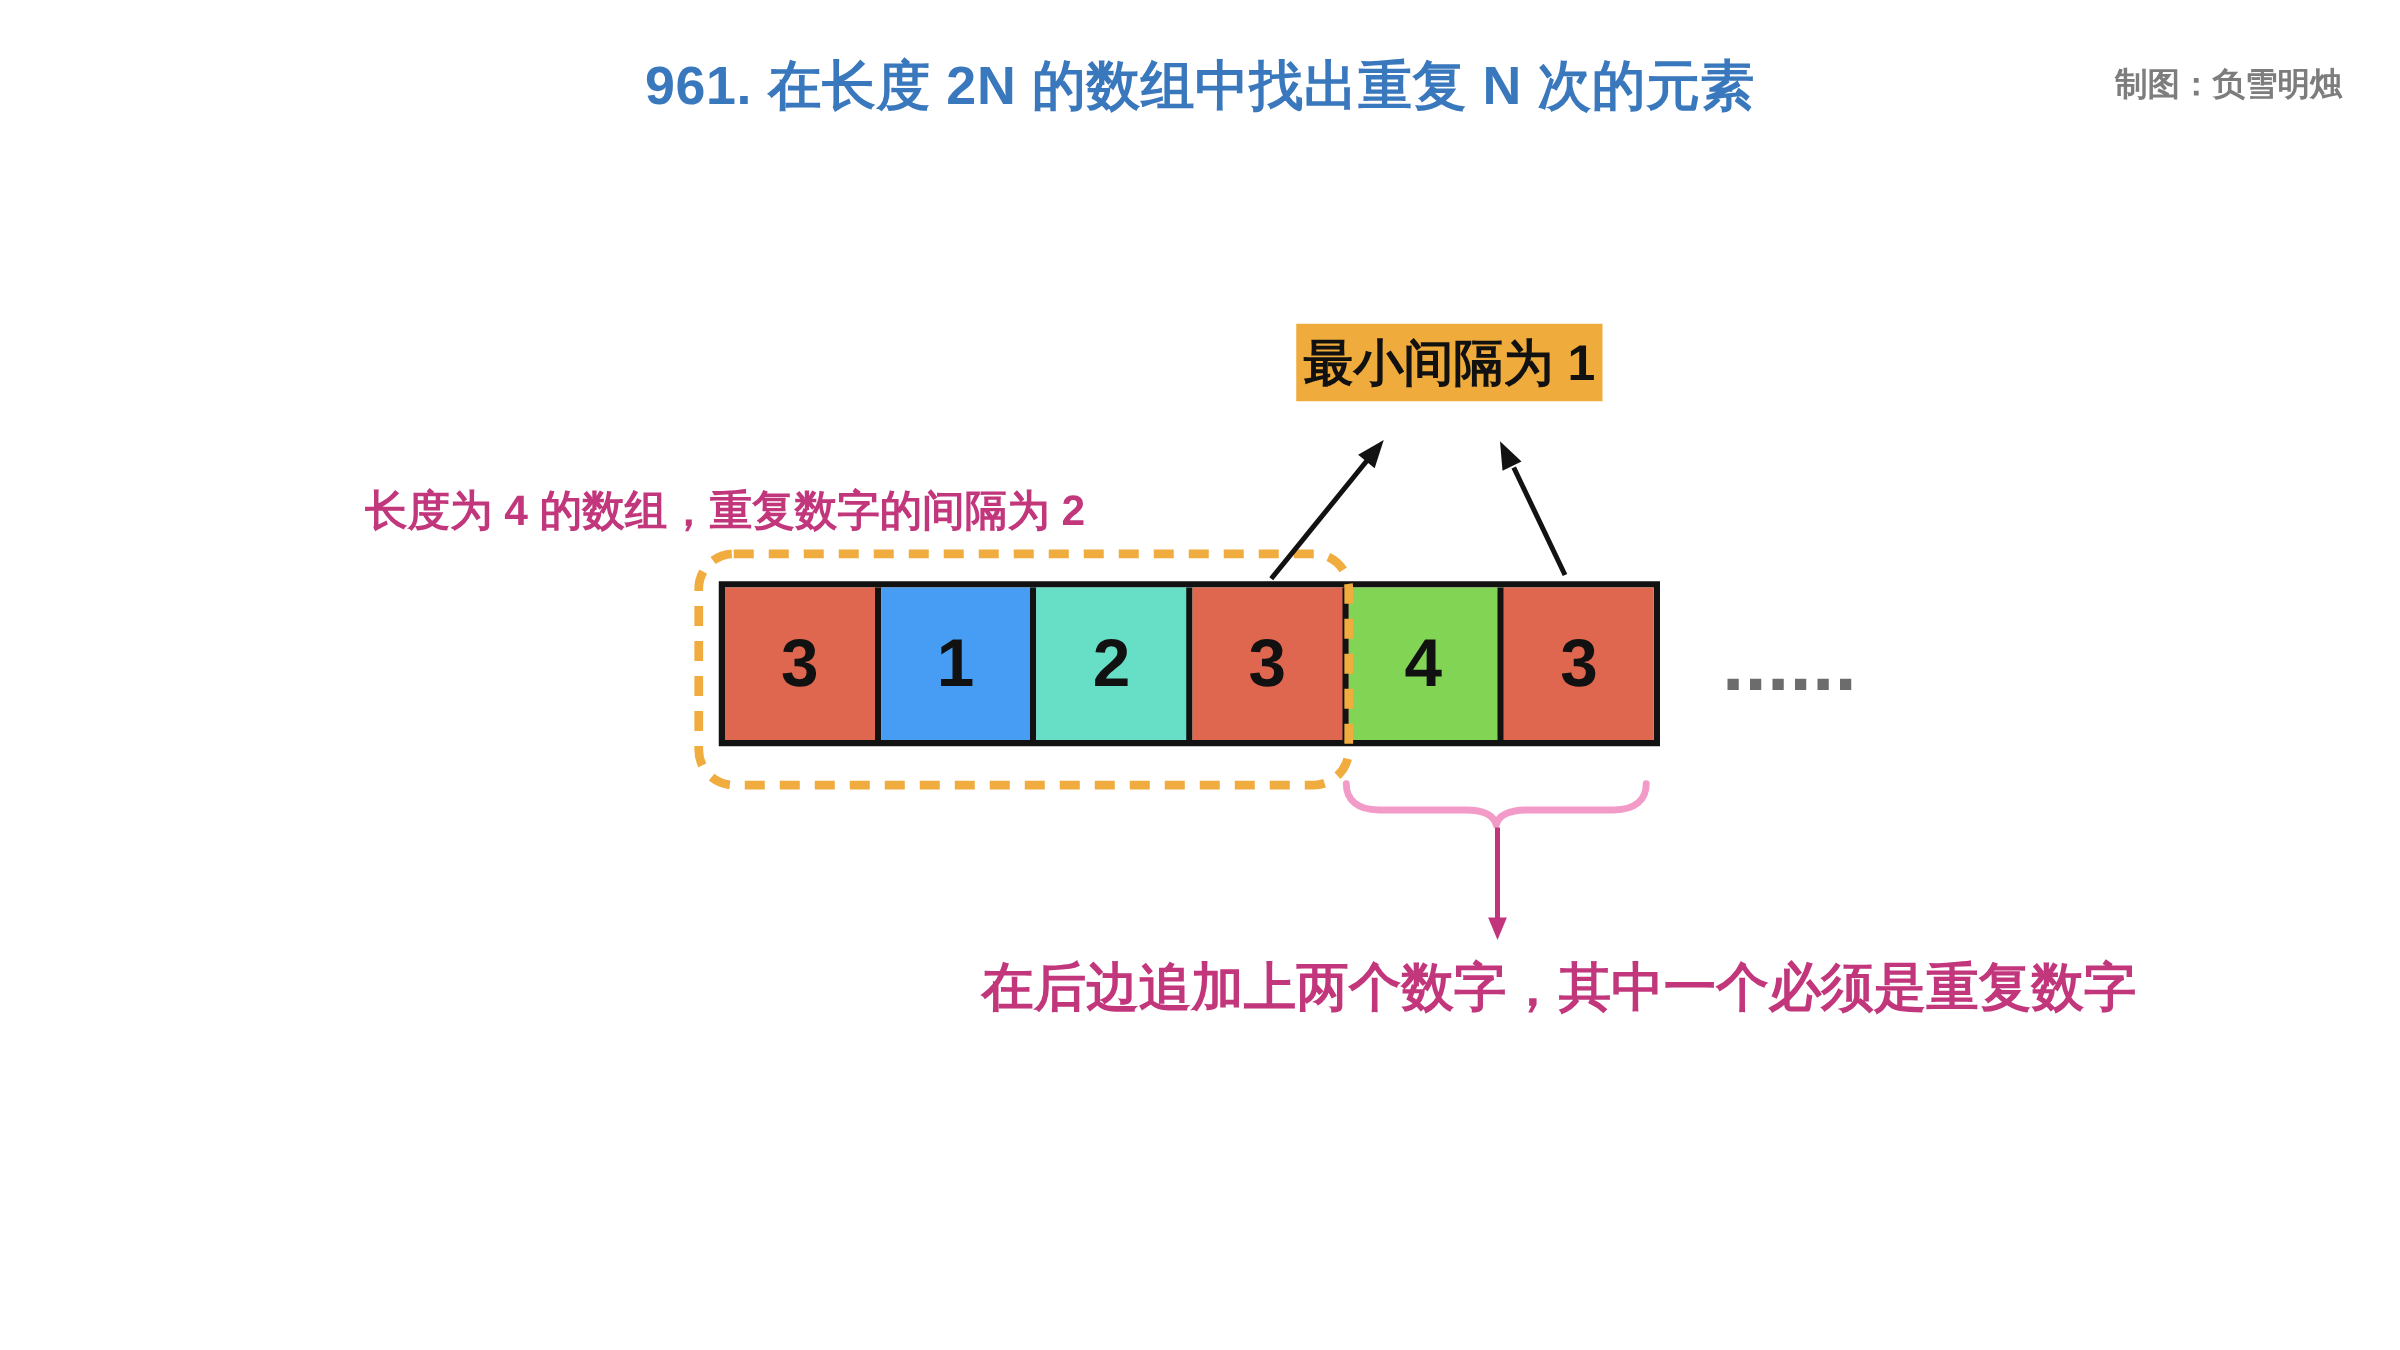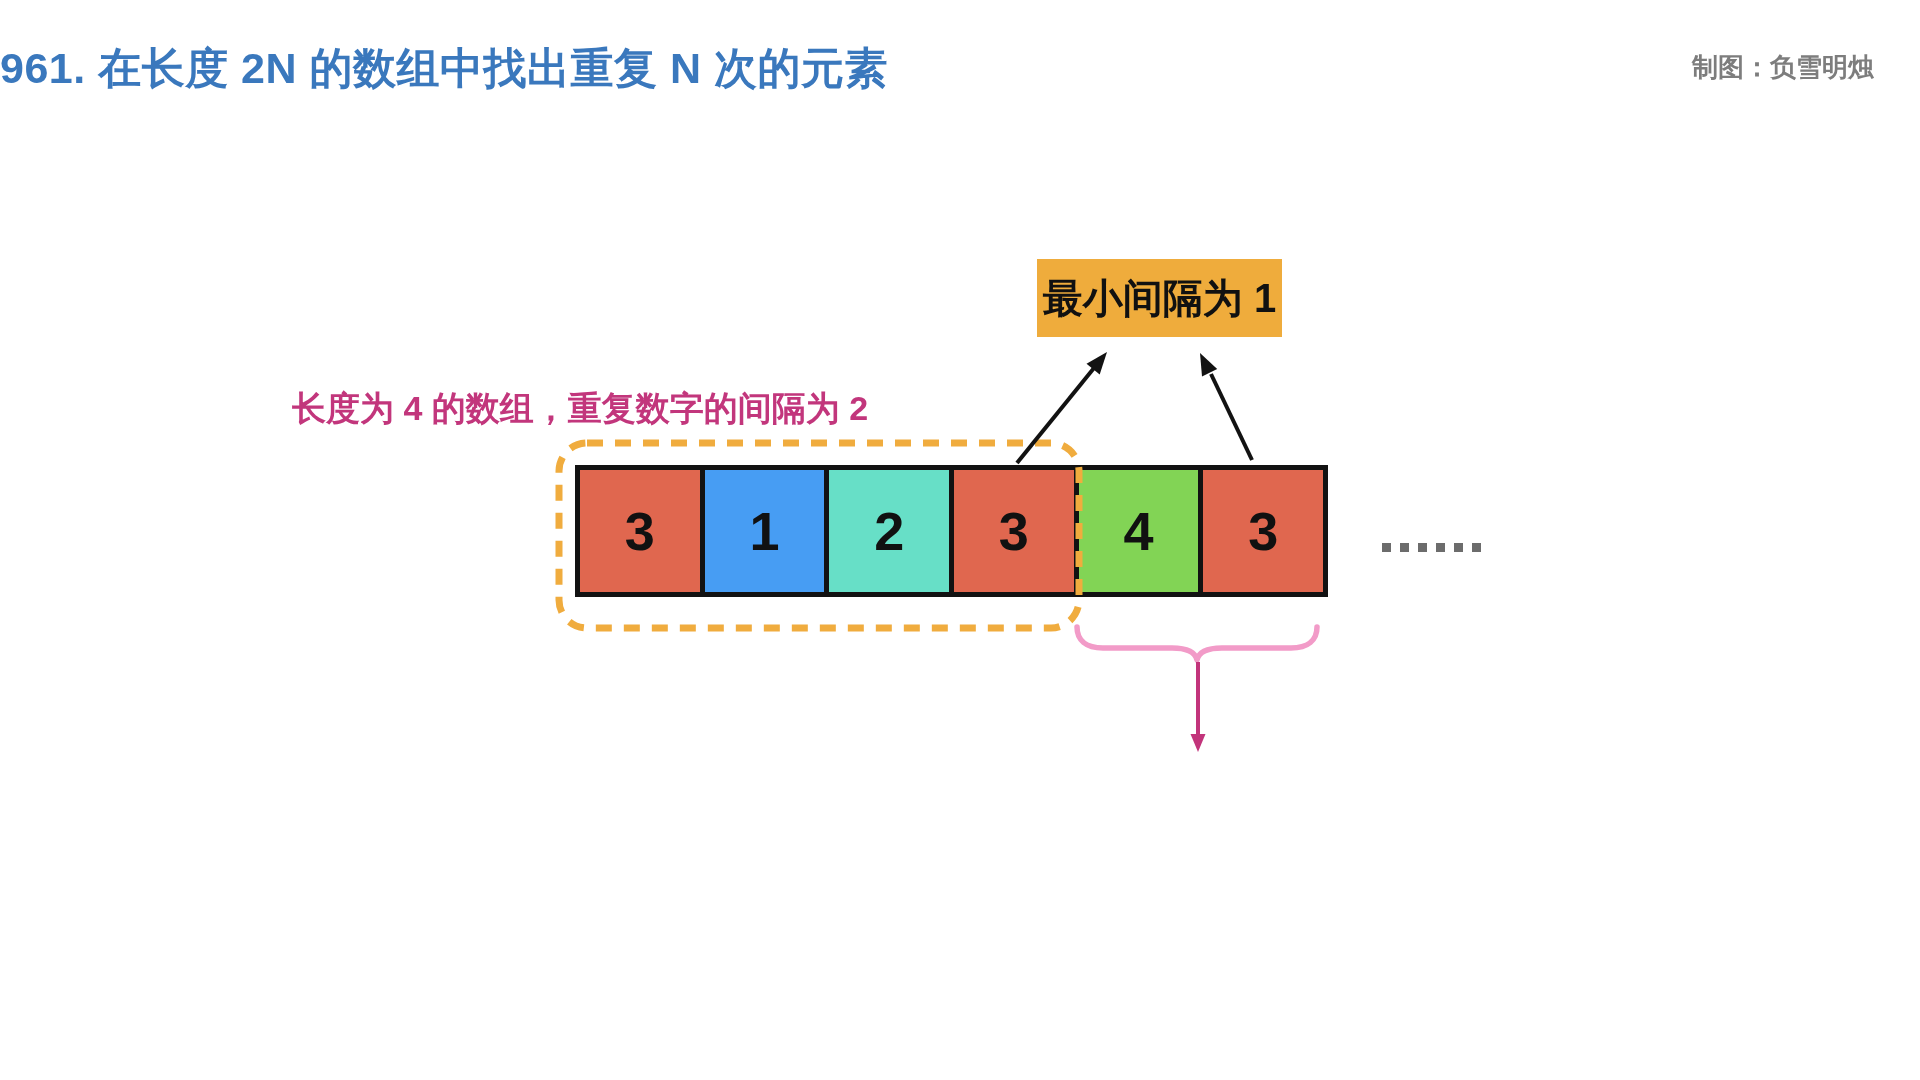--- a/index.html
+++ b/index.html
@@ -3,33 +3,33 @@
 <meta charset="utf-8">
 <style>
   html,body{margin:0;padding:0;}
   body{
     width:1920px;height:1080px;overflow:hidden;background:#ffffff;
     font-family:"Liberation Sans","DejaVu Sans",sans-serif;
   }
   .canvas{position:relative;width:1920px;height:1080px;background:#ffffff;}
 
   .title{
-    position:absolute;top:40px;left:0;width:1920px;
+    position:absolute;top:40px;left:0;width:1920px;text-align:center;
     font-size:43px;font-weight:bold;color:var(--title_blue);letter-spacing:.5px;
   }
   .credit{
     position:absolute;top:50px;left:1692px;
     font-size:26px;font-weight:600;color:var(--credit_gray);
   }
   .note-top{
     position:absolute;top:386px;left:292px;
     font-size:34px;font-weight:bold;color:var(--pink_text);white-space:nowrap;
   }
   .gap-label{
-    position:absolute;top:259px;left:1037px;width:245px;height:78px;
+    position:absolute;top:259px;left:1037px;width:245px;height:62px;
     display:flex;align-items:center;justify-content:center;
     background:var(--label_bg);color:#111;font-size:40px;font-weight:bold;white-space:nowrap;
   }
   .array{
     position:absolute;top:465px;left:575px;width:753px;height:132px;
     display:flex;border:5px solid var(--arrow_black);box-sizing:border-box;
   }
   .cell{flex:1;border-right:5px solid var(--arrow_black);display:flex;align-items:center;justify-content:center;}
   .cell:last-child{border-right:none;}
   .cell-value{font-size:54px;font-weight:bold;color:#111;}
@@ -103,14 +103,15 @@
       <polygon class="black-head" points="1200,353 1217.2,369.1 1202,376.5"></polygon>
     </g>
     <path class="brace" d="M 1077 627 C 1077 640 1086 648 1103 648 L 1172 648 C 1186 648 1195 651 1197 660
              C 1199 651 1208 648 1222 648 L 1291 648 C 1308 648 1317 640 1317 627"></path>
     <g>
       <line class="pink-line" x1="1198" y1="662" x2="1198" y2="736"></line>
       <polygon class="pink-head" points="1198,752 1190.5,734 1205.5,734"></polygon>
     </g>
   </svg>
 
+  <div class="note-bottom">在后边追加上两个数字，其中一个必须是重复数字</div>
 
 </div>
 
 </body></html>

